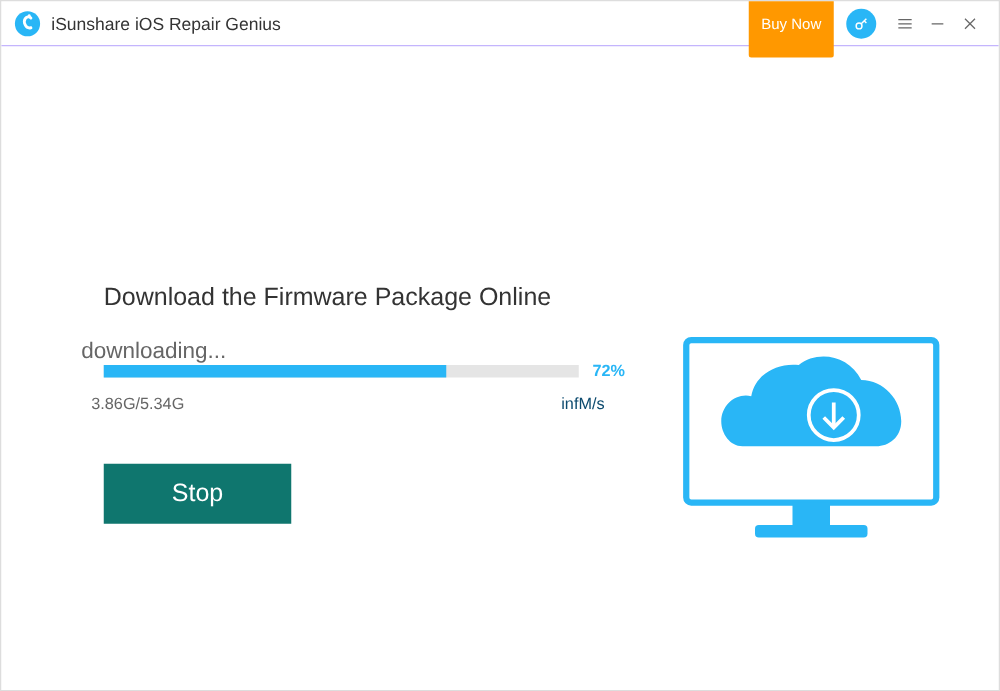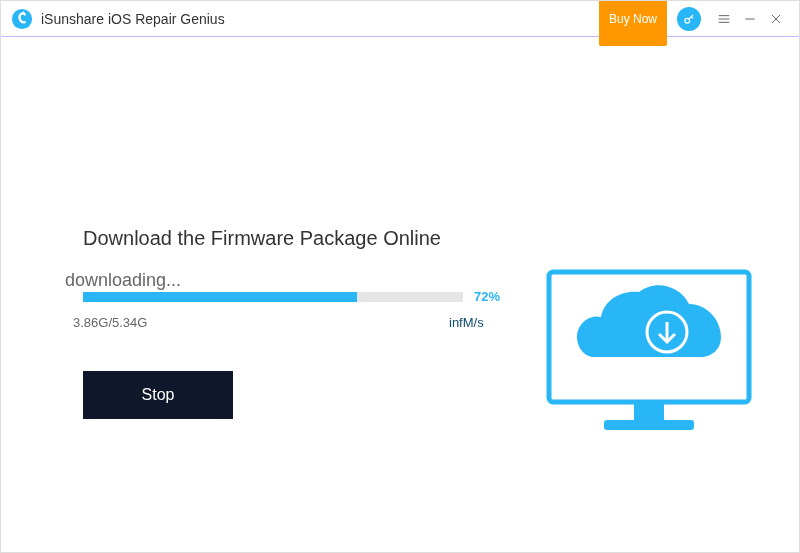--- a/index.html
+++ b/index.html
@@ -123,23 +123,23 @@
       font-size: 13px;
       color: #0c4a6e;
       margin-left: 18px;
     }
     .stop-button {
       position: absolute;
       left: 82px;
       top: 334px;
       width: 150px;
       height: 48px;
-      background: #0f172a;
+      background: #0f766e;
       color: #fff;
-      font-size: 16px;
+      font-size: 20px;
       display: flex;
       align-items: center;
       justify-content: center;
       cursor: pointer;
       font-weight: 300;
     }
     .illustration {
       position: absolute;
       right: 40px;
       top: 225px;

